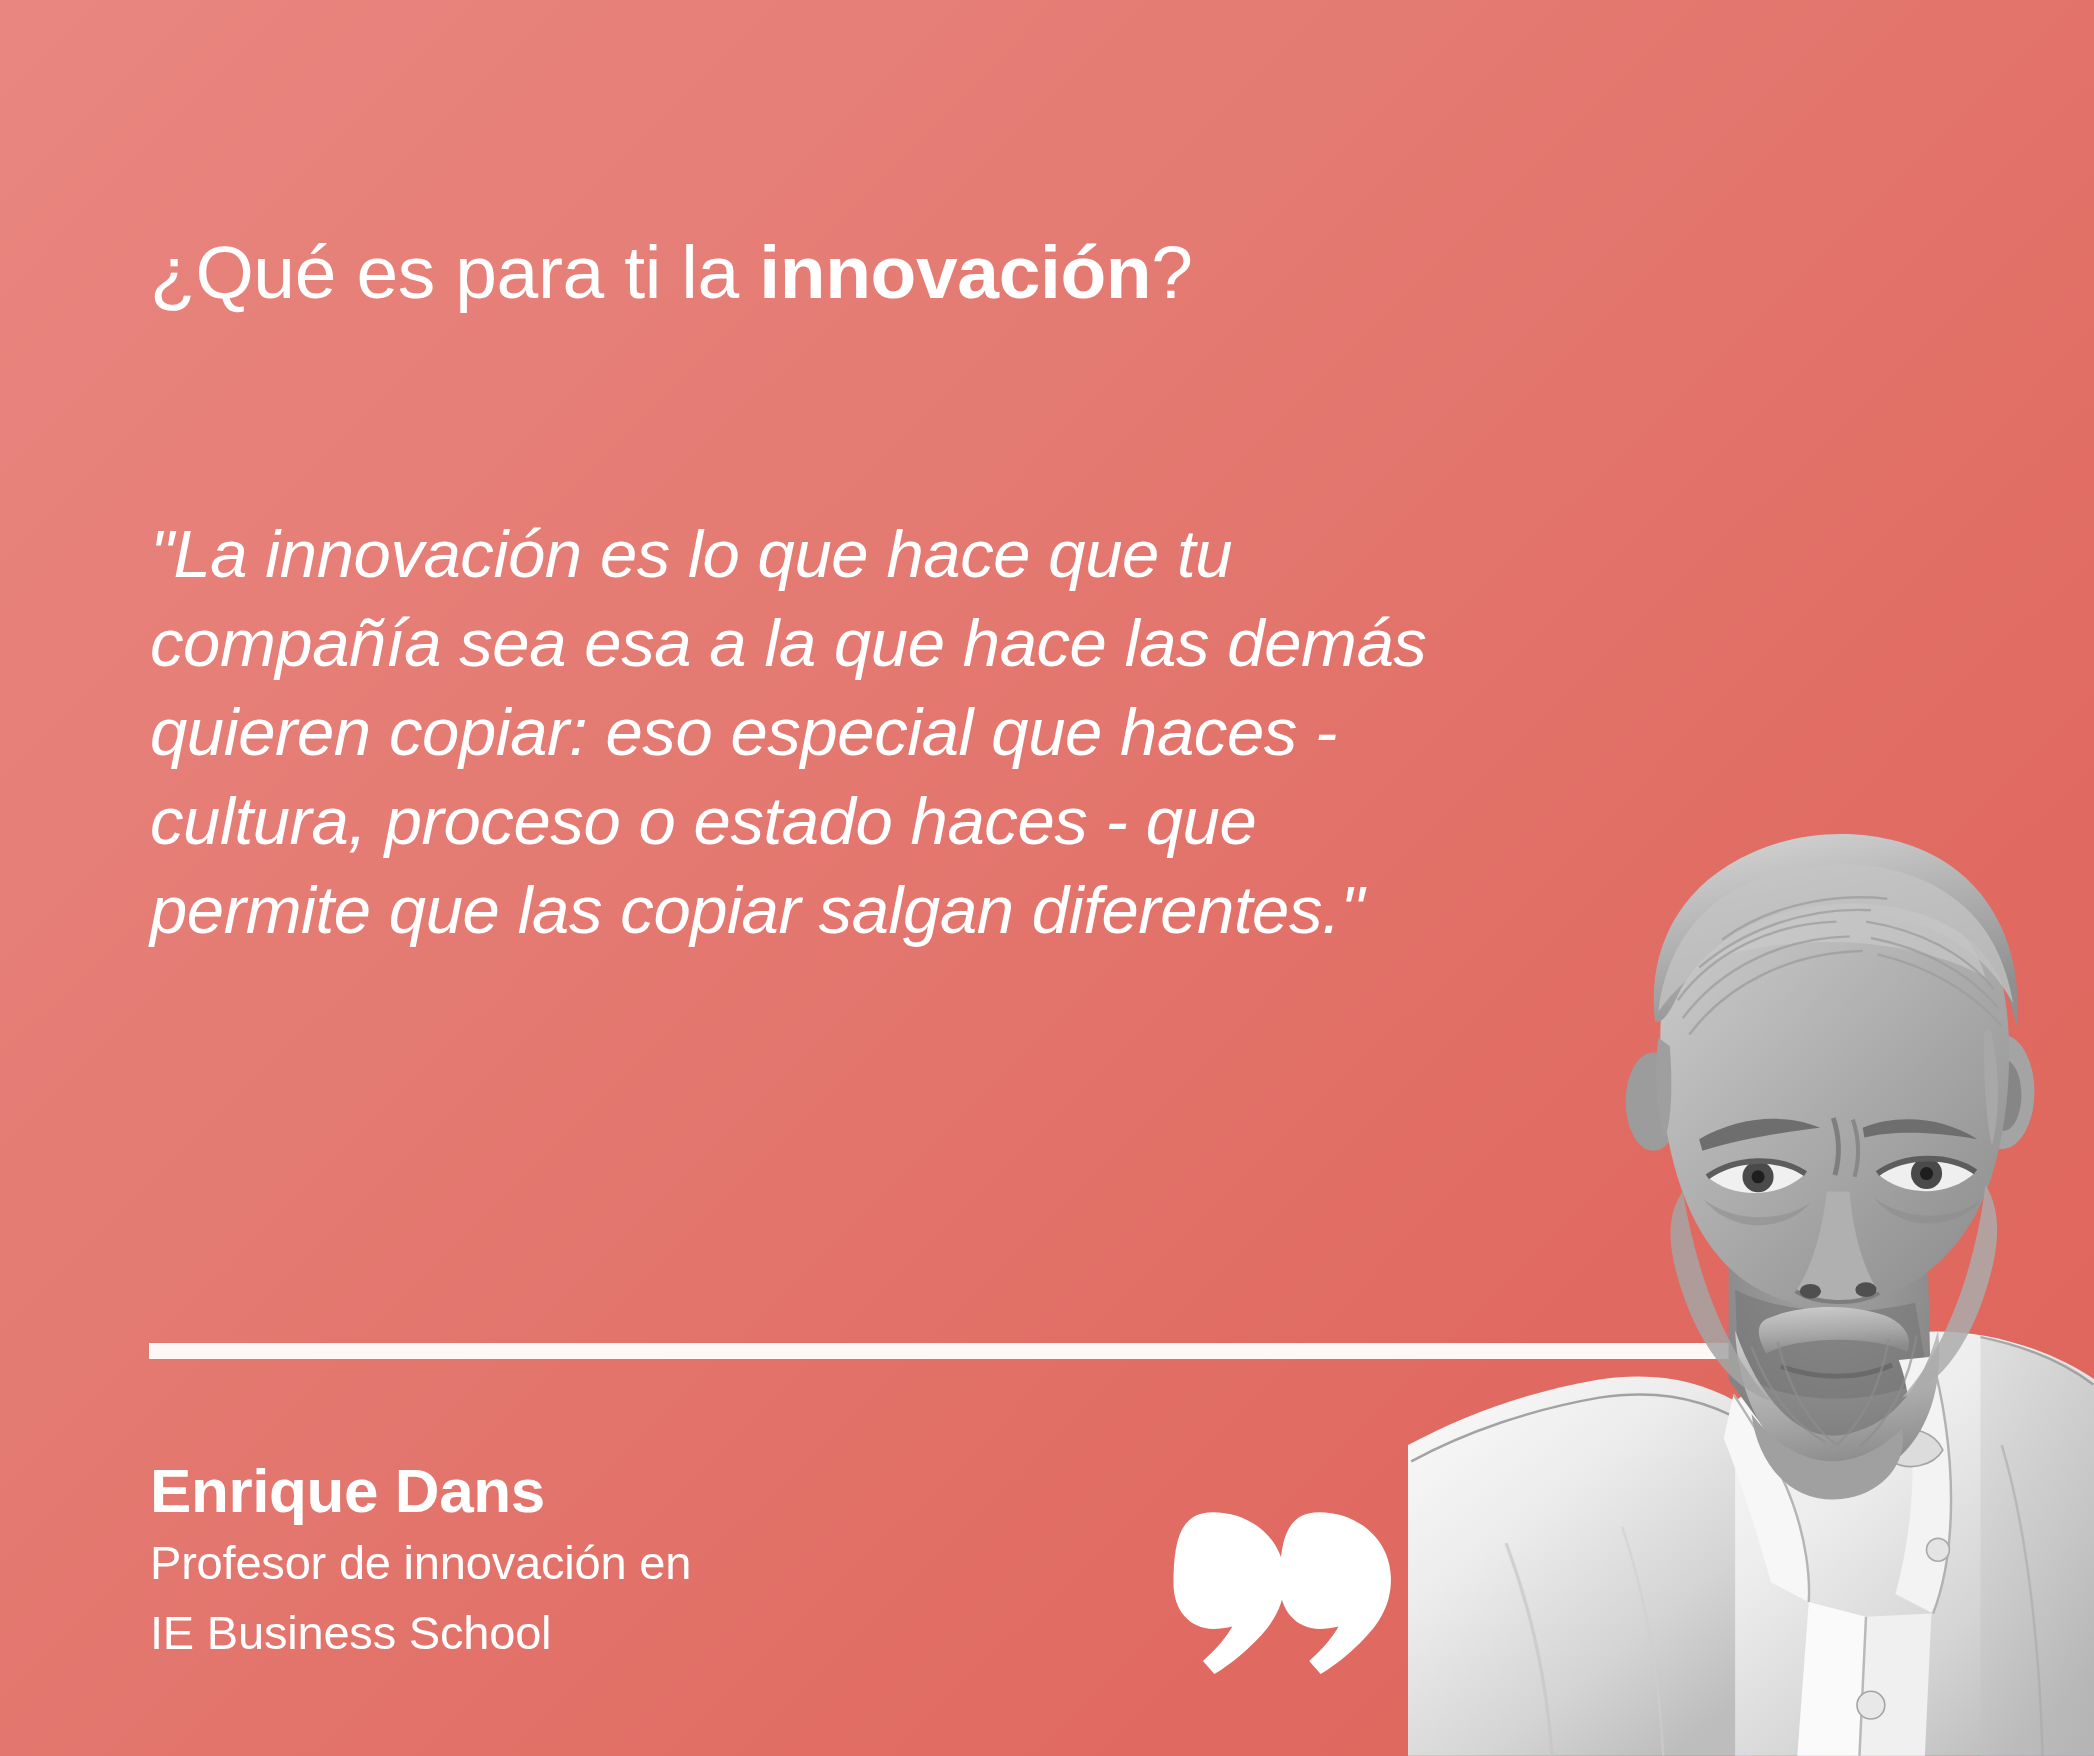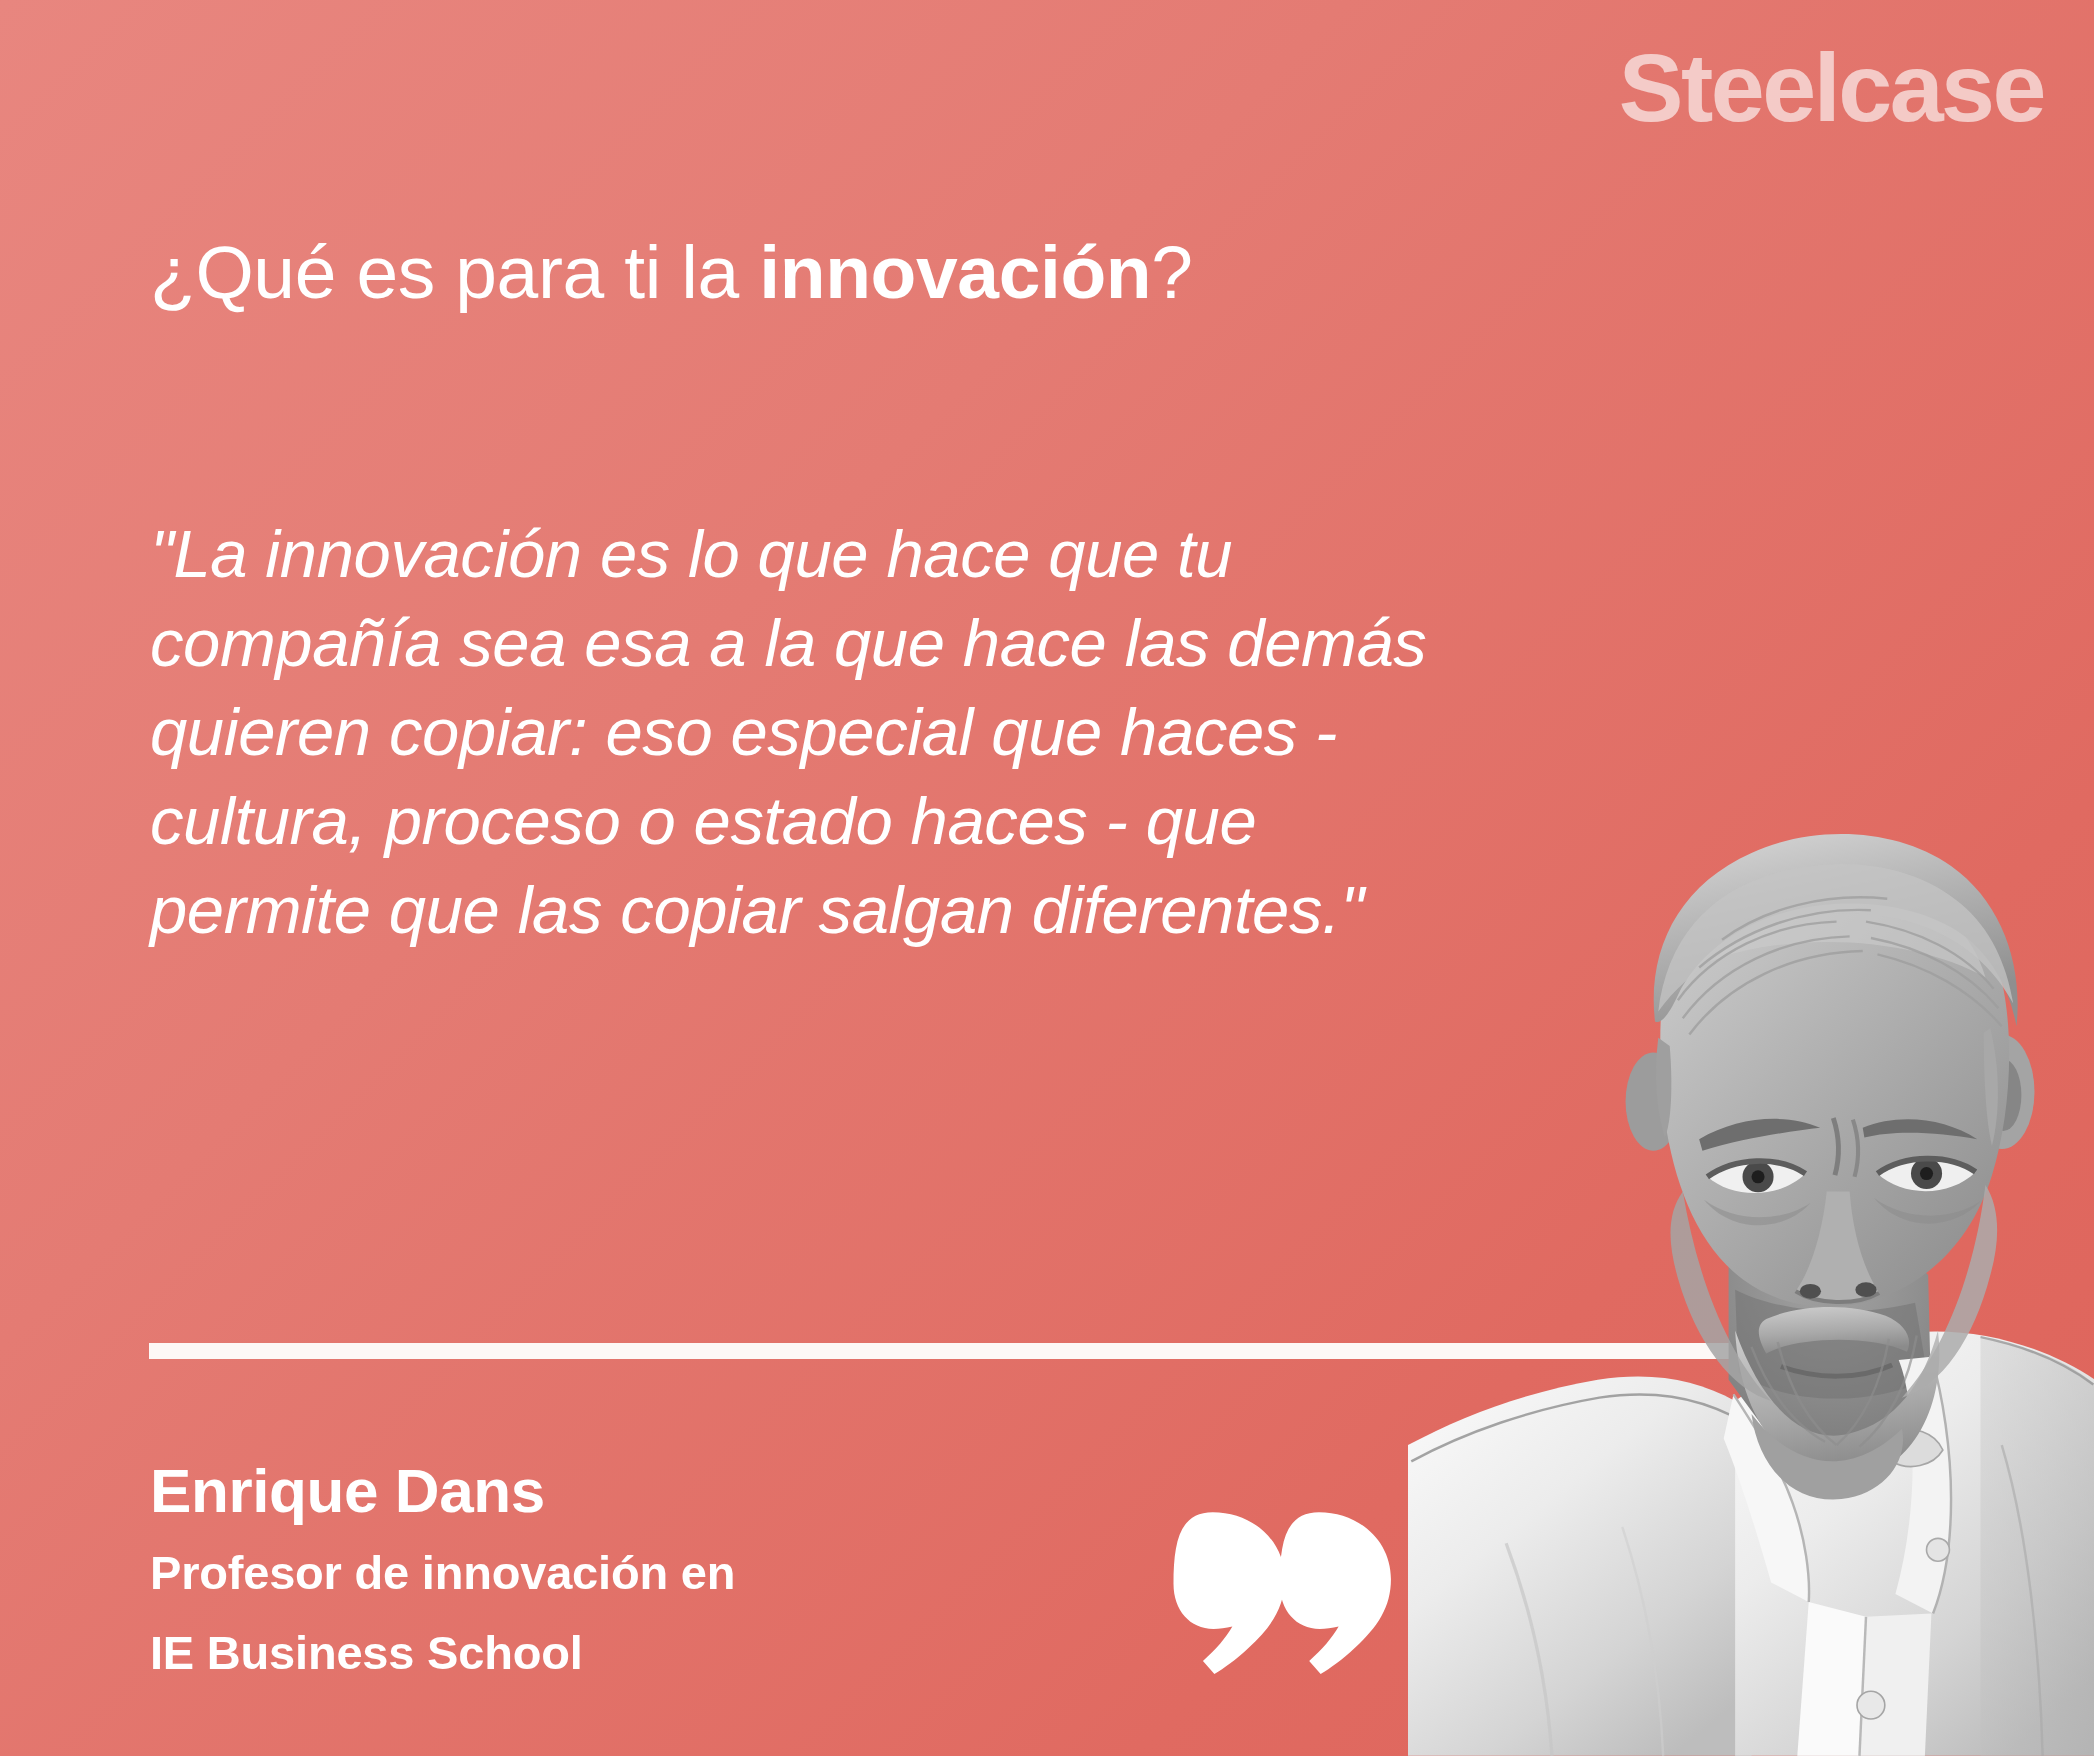--- a/index.html
+++ b/index.html
@@ -83,25 +83,25 @@
   #attribution .name {
     font-size: 62px;
     font-weight: bold;
     line-height: 1.18;
     letter-spacing: -0.4px;
     white-space: nowrap;
     margin-top: 20px;
   }
   #attribution .role {
     font-size: 47px;
-    font-weight: bold;
+    font-weight: normal;
     line-height: 1.42;
     letter-spacing: -0.2px;
     white-space: nowrap;
-    margin-top: 13px;
+    margin-top: 3px;
   }
 
   
   #close-quote {
     position: absolute;
     left: 1170px;
     top: 1504px;
     width: 213px;
     height: 188px;
     z-index: 3;
@@ -118,21 +118,20 @@
     z-index: 5;
     pointer-events: none;
   }
   #portrait svg { display:block; width:100%; height:100%; }
 </style>
 </head>
 <body>
 
 <div id="card">
 
-  <div id="brand-logo">Steelcase</div>
 
   <div id="headline">
     <span>¿Qué es para ti la </span><span class="em">innovación</span><span>?</span>
   </div>
 
   <blockquote id="quote">
     <span class="qline">"La innovación es lo que hace que tu</span>
     <span class="qline">compañía sea esa a la que hace las demás</span>
     <span class="qline">quieren copiar: eso especial que haces -</span>
     <span class="qline">cultura, proceso o estado haces - que</span>

